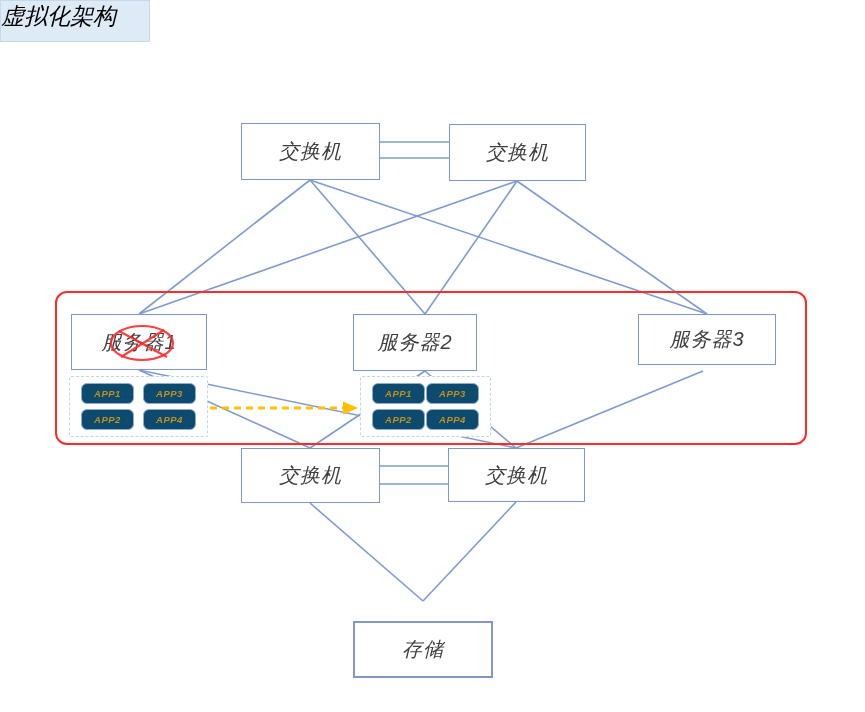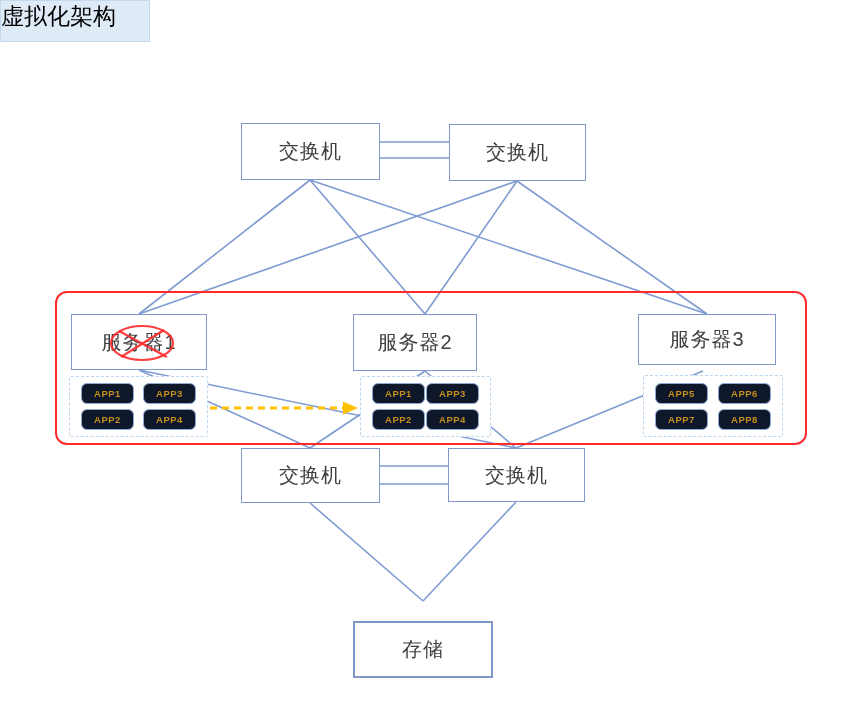--- a/index.html
+++ b/index.html
@@ -3,21 +3,21 @@
 <meta charset="utf-8">
 <style>
   * { margin: 0; padding: 0; box-sizing: border-box; }
   html, body { background: #ffffff; }
   body {
     font-family: "Liberation Sans", "DejaVu Sans", sans-serif;
     width: 865px; height: 712px;
     position: relative;
     overflow: hidden;
   }
-  .stage { position: absolute; left: 0; top: 0; width: 865px; height: 712px; }
+  .stage { position: absolute; left: 0; top: 0; width: 865px; height: 712px; font-style: italic; }
 
   svg.wire-layer {
     position: absolute; left: 0; top: 0; width: 865px; height: 712px;
     pointer-events: none;
   }
   .layer-under { z-index: 0; }
   .layer-over  { z-index: 6; }
 
   .node {
     position: absolute;
@@ -68,21 +68,21 @@
     z-index: 2;
   }
   .ac1 { left: 69px;  top: 376px; width: 139px; height: 61px; }
   .ac2 { left: 360px; top: 376px; width: 131px; height: 61px; }
   .ac3 { left: 643px; top: 375px; width: 140px; height: 62px; }
 
   .app-box {
     width: 53px; height: 21px;
     border: 1.5px solid var(--app_border, #8fa9db);
     border-radius: 6px;
-    background: #0f172a;
+    background: #0c4a6e;
     display: flex; align-items: center; justify-content: center;
     font-size: 9.5px; font-weight: bold;
     letter-spacing: 0.5px;
     color: var(--app_text, #c48f1c);
   }
 
   .bs1 { left: 241px; top: 448px; width: 139px; height: 55px; }
   .bs2 { left: 448px; top: 448px; width: 137px; height: 54px; }
 
   .storage-box { left: 353px; top: 600px; width: 140px; height: 57px; border-width: 2px; margin-top: 21px; }
@@ -145,26 +145,20 @@
     <div class="app-box">APP3</div>
     <div class="app-box">APP2</div>
     <div class="app-box">APP4</div>
   </div>
   <div class="app-container ac2">
     <div class="app-box">APP1</div>
     <div class="app-box">APP3</div>
     <div class="app-box">APP2</div>
     <div class="app-box">APP4</div>
   </div>
-  <div class="app-container ac3">
-    <div class="app-box">APP5</div>
-    <div class="app-box">APP6</div>
-    <div class="app-box">APP7</div>
-    <div class="app-box">APP8</div>
-  </div>
 
   <div class="node bs1">交换机</div>
   <div class="node bs2">交换机</div>
 
   <div class="node storage-box">存储</div>
 
 
   <svg class="wire-layer layer-over" viewBox="0 0 865 712">
     <g fill="none" stroke-width="2.2" stroke-opacity="0.9" style="stroke: var(--alert_red)">
       <ellipse cx="142" cy="343" rx="31" ry="17"></ellipse>

